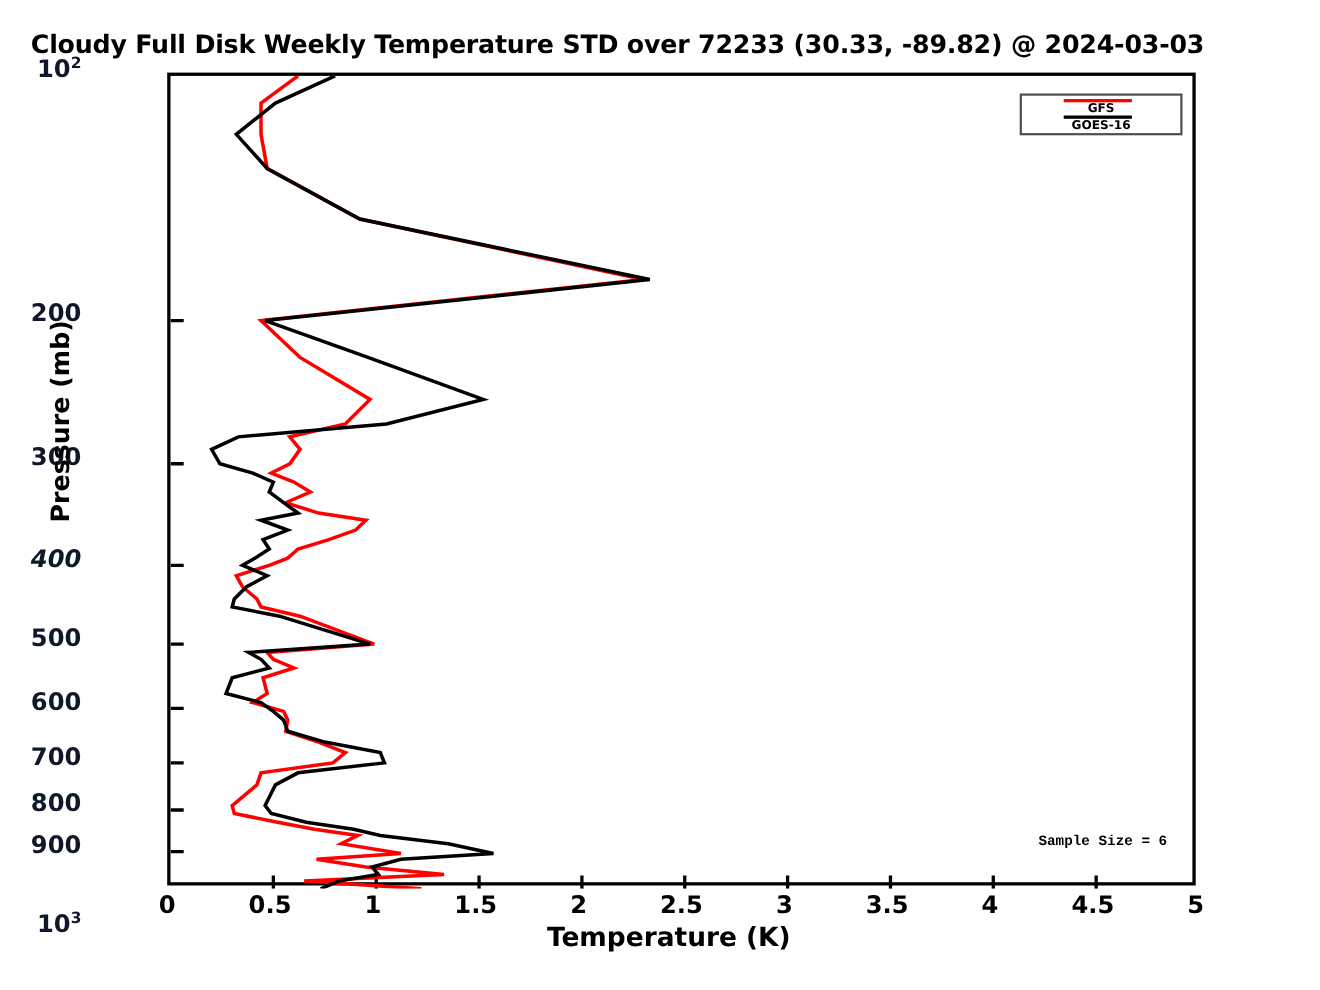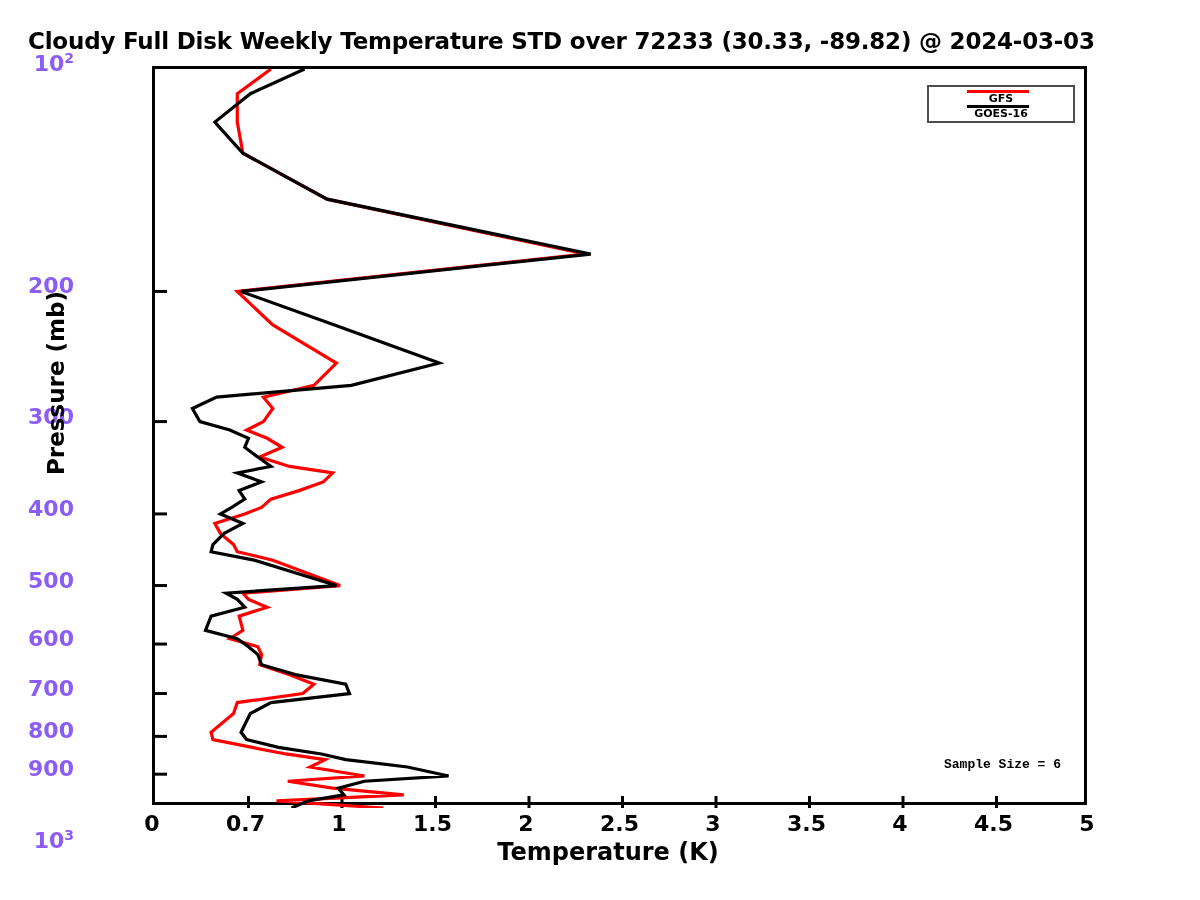--- a/index.html
+++ b/index.html
@@ -46,21 +46,21 @@
     left: 0; top: 0;
     width: 935px;
     height: 739px;
     display: block;
   }
   .ytick-label {
     position: absolute;
     text-align: right;
     font-size: 22px;
     font-weight: bold;
-    color: #8b5cf6;
+    color: #0f172a;
     white-space: nowrap;
     font-family: "DejaVu Sans", sans-serif;
   }
   .ytick-label sup {
     font-size: 14px;
     vertical-align: super;
     line-height: 0;
   }
   .xtick-label {
     position: absolute;
@@ -173,31 +173,31 @@
           <polyline points="115.94,0.00 82.28,24.70 82.28,53.12 87.89,84.20 172.04,130.13 430.10,185.06 82.28,222.46 117.81,255.95 181.39,294.08 158.95,316.39 108.46,328.15 117.81,339.49 108.46,352.59 91.63,361.04 112.20,369.27 127.16,378.28 104.72,388.01 134.64,397.45 177.65,403.90 168.30,412.89 143.99,421.63 115.94,430.14 106.59,438.44 89.76,444.92 59.84,454.41 65.45,464.38 78.54,475.51 82.28,482.72 117.81,491.17 185.13,516.54 87.89,524.15 93.50,530.36 112.20,538.25 84.15,547.13 87.89,561.39 74.80,569.66 102.85,577.72 106.59,585.58 104.72,595.77 134.64,605.64 158.95,615.22 147.73,624.53 82.28,633.57 78.54,644.52 56.10,663.35 57.97,670.58 97.24,678.42 130.90,684.95 170.17,690.59 155.21,697.97 209.44,706.96 132.77,712.24 177.65,719.14 248.71,725.90 121.55,731.86 228.14,739.00" fill="none" stroke="#ff0000" stroke-width="3.2" stroke-linejoin="miter" stroke-linecap="butt" clip-path="url(#plotclip)"></polyline>
           <polyline points="149.60,0.00 95.37,24.70 59.84,53.12 87.89,84.20 172.04,130.13 435.71,185.06 86.02,222.46 179.52,255.95 284.24,294.08 196.35,316.39 61.71,328.15 37.40,339.49 44.88,352.59 74.80,361.04 93.50,369.27 89.76,378.28 102.85,388.01 115.94,397.45 82.28,403.90 106.59,412.89 84.15,421.63 89.76,430.14 76.67,438.44 65.45,444.92 87.89,454.41 69.19,464.38 57.97,475.51 56.10,482.72 99.11,491.17 181.39,516.54 71.06,524.15 82.28,530.36 89.76,538.25 56.10,547.13 50.49,561.39 82.28,569.66 93.50,577.72 102.85,585.58 106.59,595.77 140.25,605.64 190.74,615.22 194.48,624.53 115.94,633.57 95.37,644.52 86.02,663.35 91.63,670.58 123.42,678.42 166.43,684.95 190.74,690.59 252.45,697.97 293.59,706.96 209.44,712.24 183.26,719.14 188.87,725.90 153.34,731.86 136.51,739.00" fill="none" stroke="#000000" stroke-width="3.2" stroke-linejoin="miter" stroke-linecap="butt" clip-path="url(#plotclip)"></polyline>
         </g>
     </svg>
   </div>
 
   <div id="ytick-labels">
       <div class="ytick-label" style="right: 1058px; top: 51px;">10<sup>2</sup></div>
       <div class="ytick-label" style="right: 1058px; top: 273.461px;">200</div>
       <div class="ytick-label" style="right: 1058px; top: 403.593px;">300</div>
-      <div class="ytick-label" style="right: 1058px; top: 495.922px;">400</div>
+      <div class="ytick-label" style="right: 1058px; top: 495.922px; font-style: italic;">400</div>
       <div class="ytick-label" style="right: 1058px; top: 567.539px;">500</div>
       <div class="ytick-label" style="right: 1058px; top: 626.054px;">600</div>
       <div class="ytick-label" style="right: 1058px; top: 675.527px;">700</div>
       <div class="ytick-label" style="right: 1058px; top: 718.384px;">800</div>
       <div class="ytick-label" style="right: 1058px; top: 756.185px;">900</div>
       <div class="ytick-label" style="right: 1058px; top: 828px;">10<sup>3</sup></div>
     </div>
   <div id="xtick-labels">
       <div class="xtick-label" style="left: 112px; width: 80px; top: 811px;">0</div>
-      <div class="xtick-label" style="left: 205.5px; width: 80px; top: 811px;">0.7</div>
+      <div class="xtick-label" style="left: 205.5px; width: 80px; top: 811px;">0.5</div>
       <div class="xtick-label" style="left: 299px; width: 80px; top: 811px;">1</div>
       <div class="xtick-label" style="left: 392.5px; width: 80px; top: 811px;">1.5</div>
       <div class="xtick-label" style="left: 486px; width: 80px; top: 811px;">2</div>
       <div class="xtick-label" style="left: 579.5px; width: 80px; top: 811px;">2.5</div>
       <div class="xtick-label" style="left: 673px; width: 80px; top: 811px;">3</div>
       <div class="xtick-label" style="left: 766.5px; width: 80px; top: 811px;">3.5</div>
       <div class="xtick-label" style="left: 860px; width: 80px; top: 811px;">4</div>
       <div class="xtick-label" style="left: 953.5px; width: 80px; top: 811px;">4.5</div>
       <div class="xtick-label" style="left: 1047px; width: 80px; top: 811px;">5</div>
     </div>

